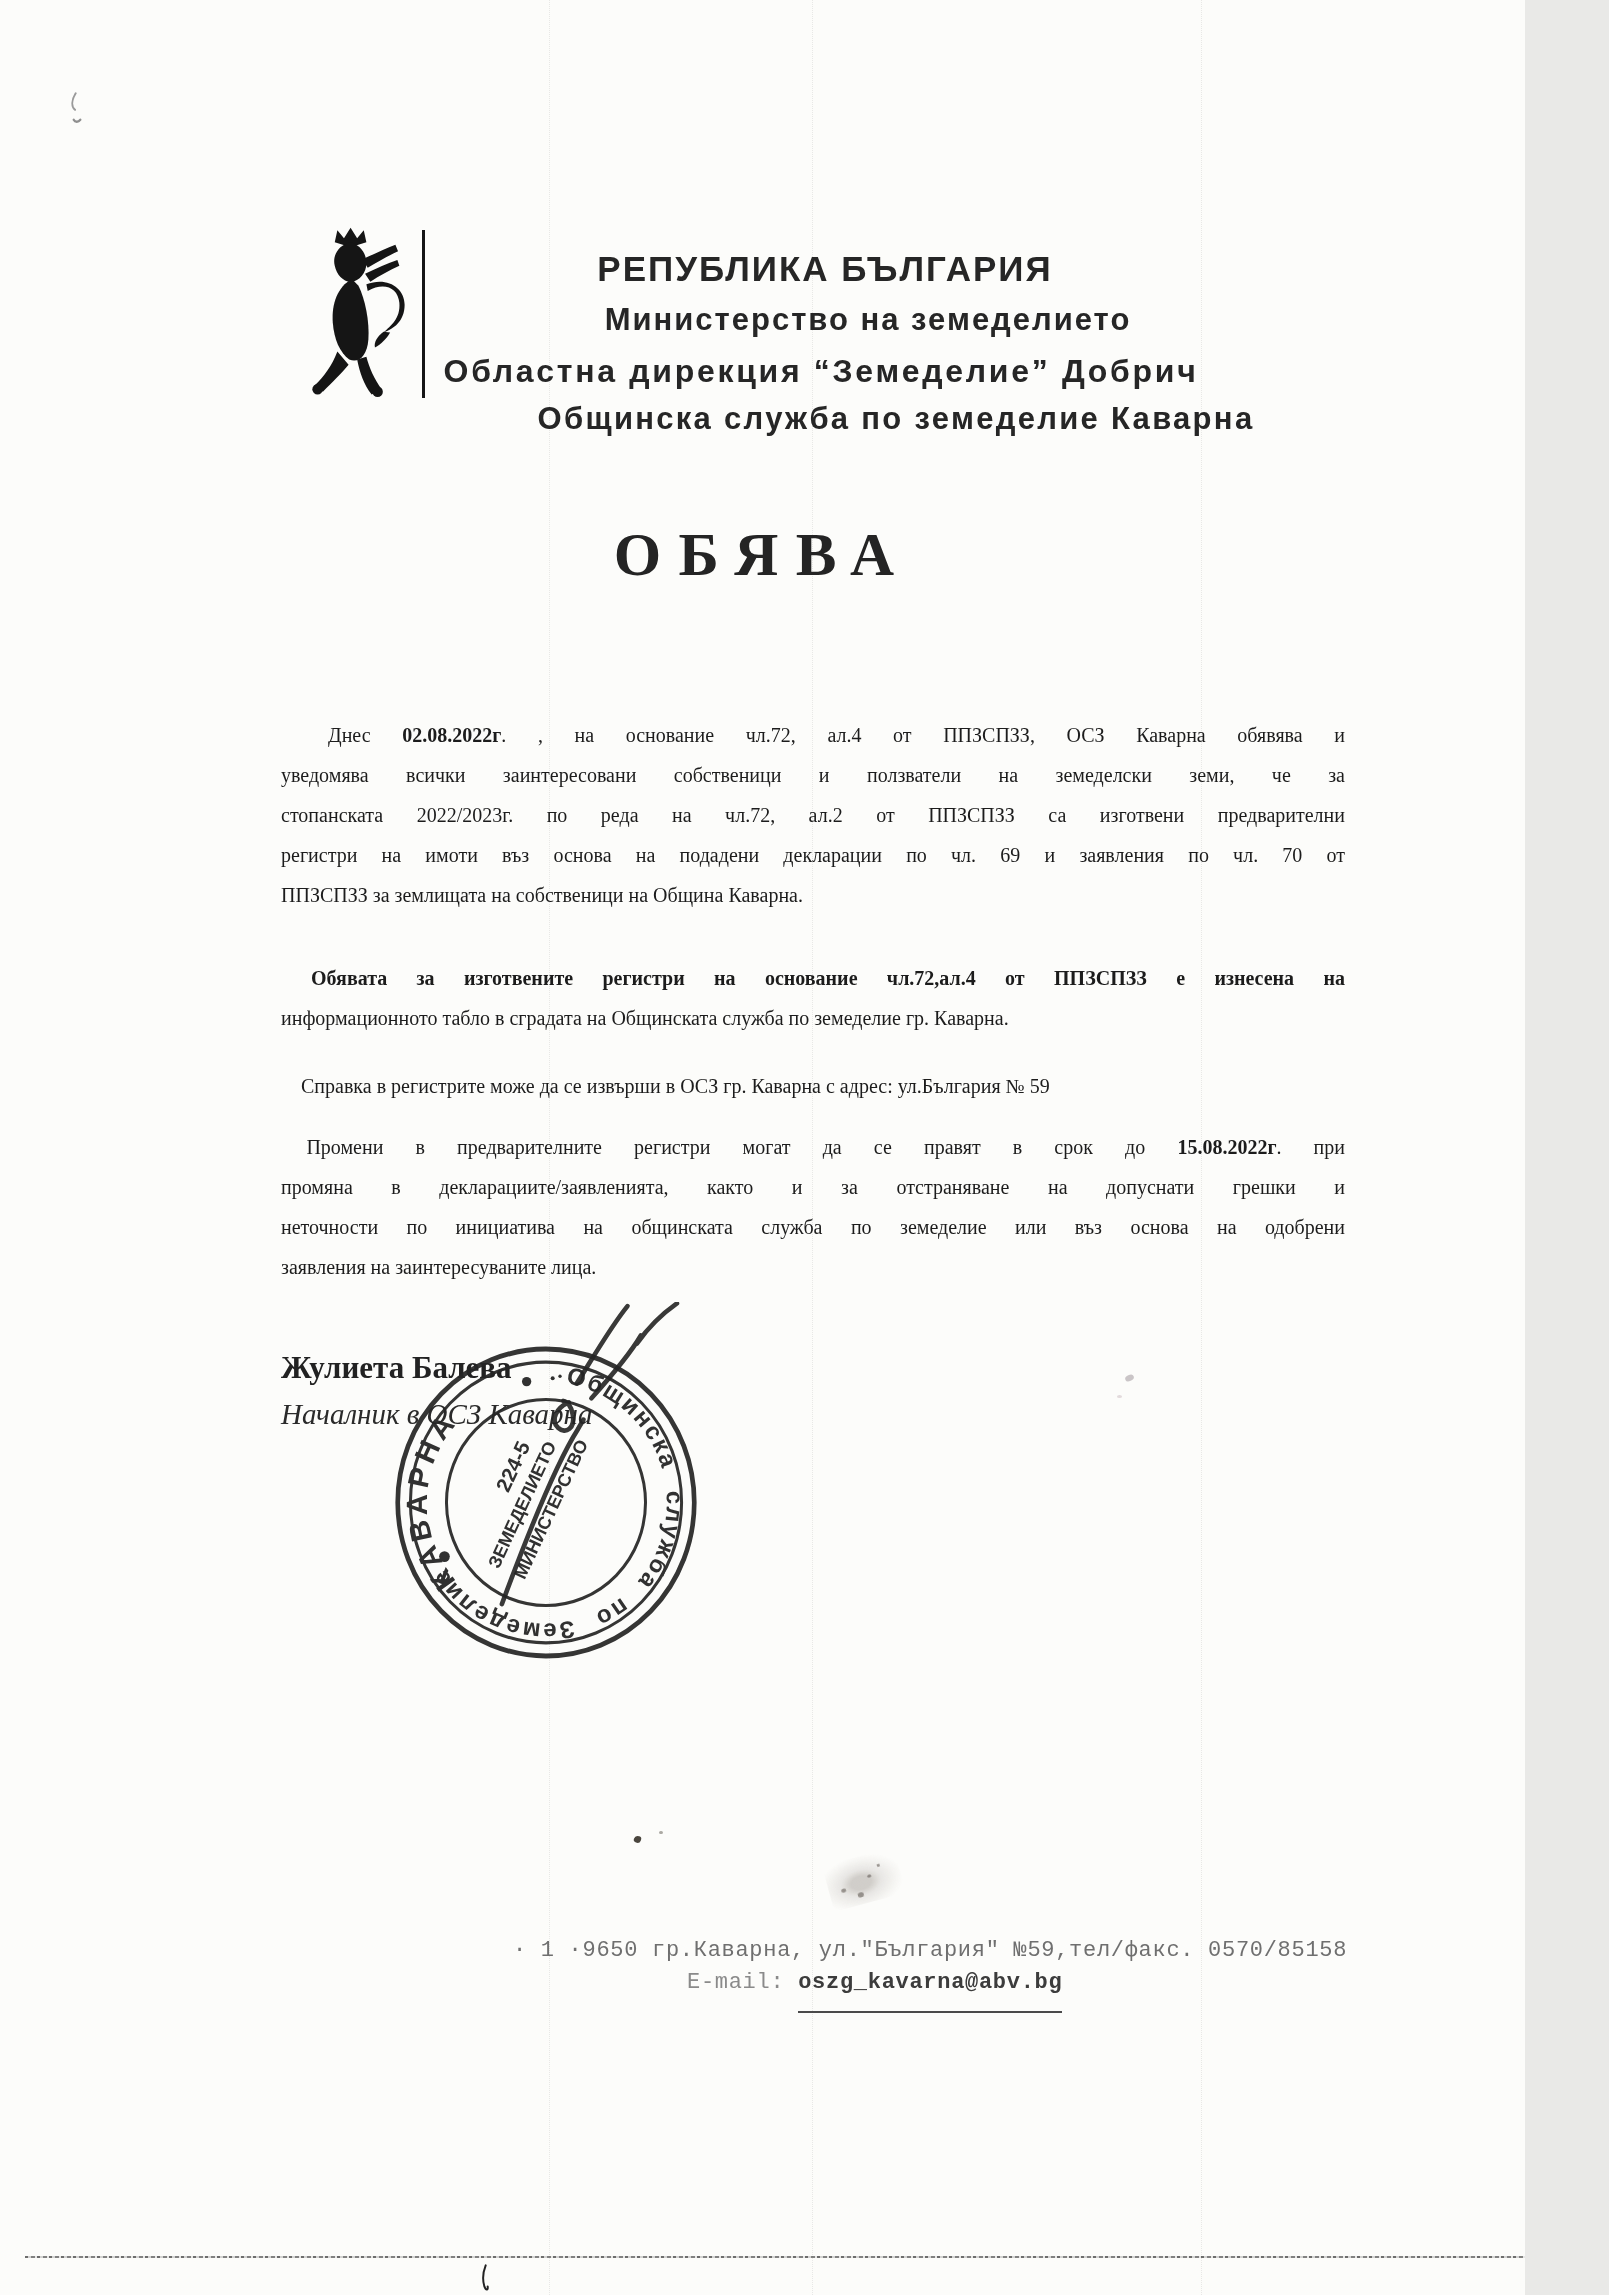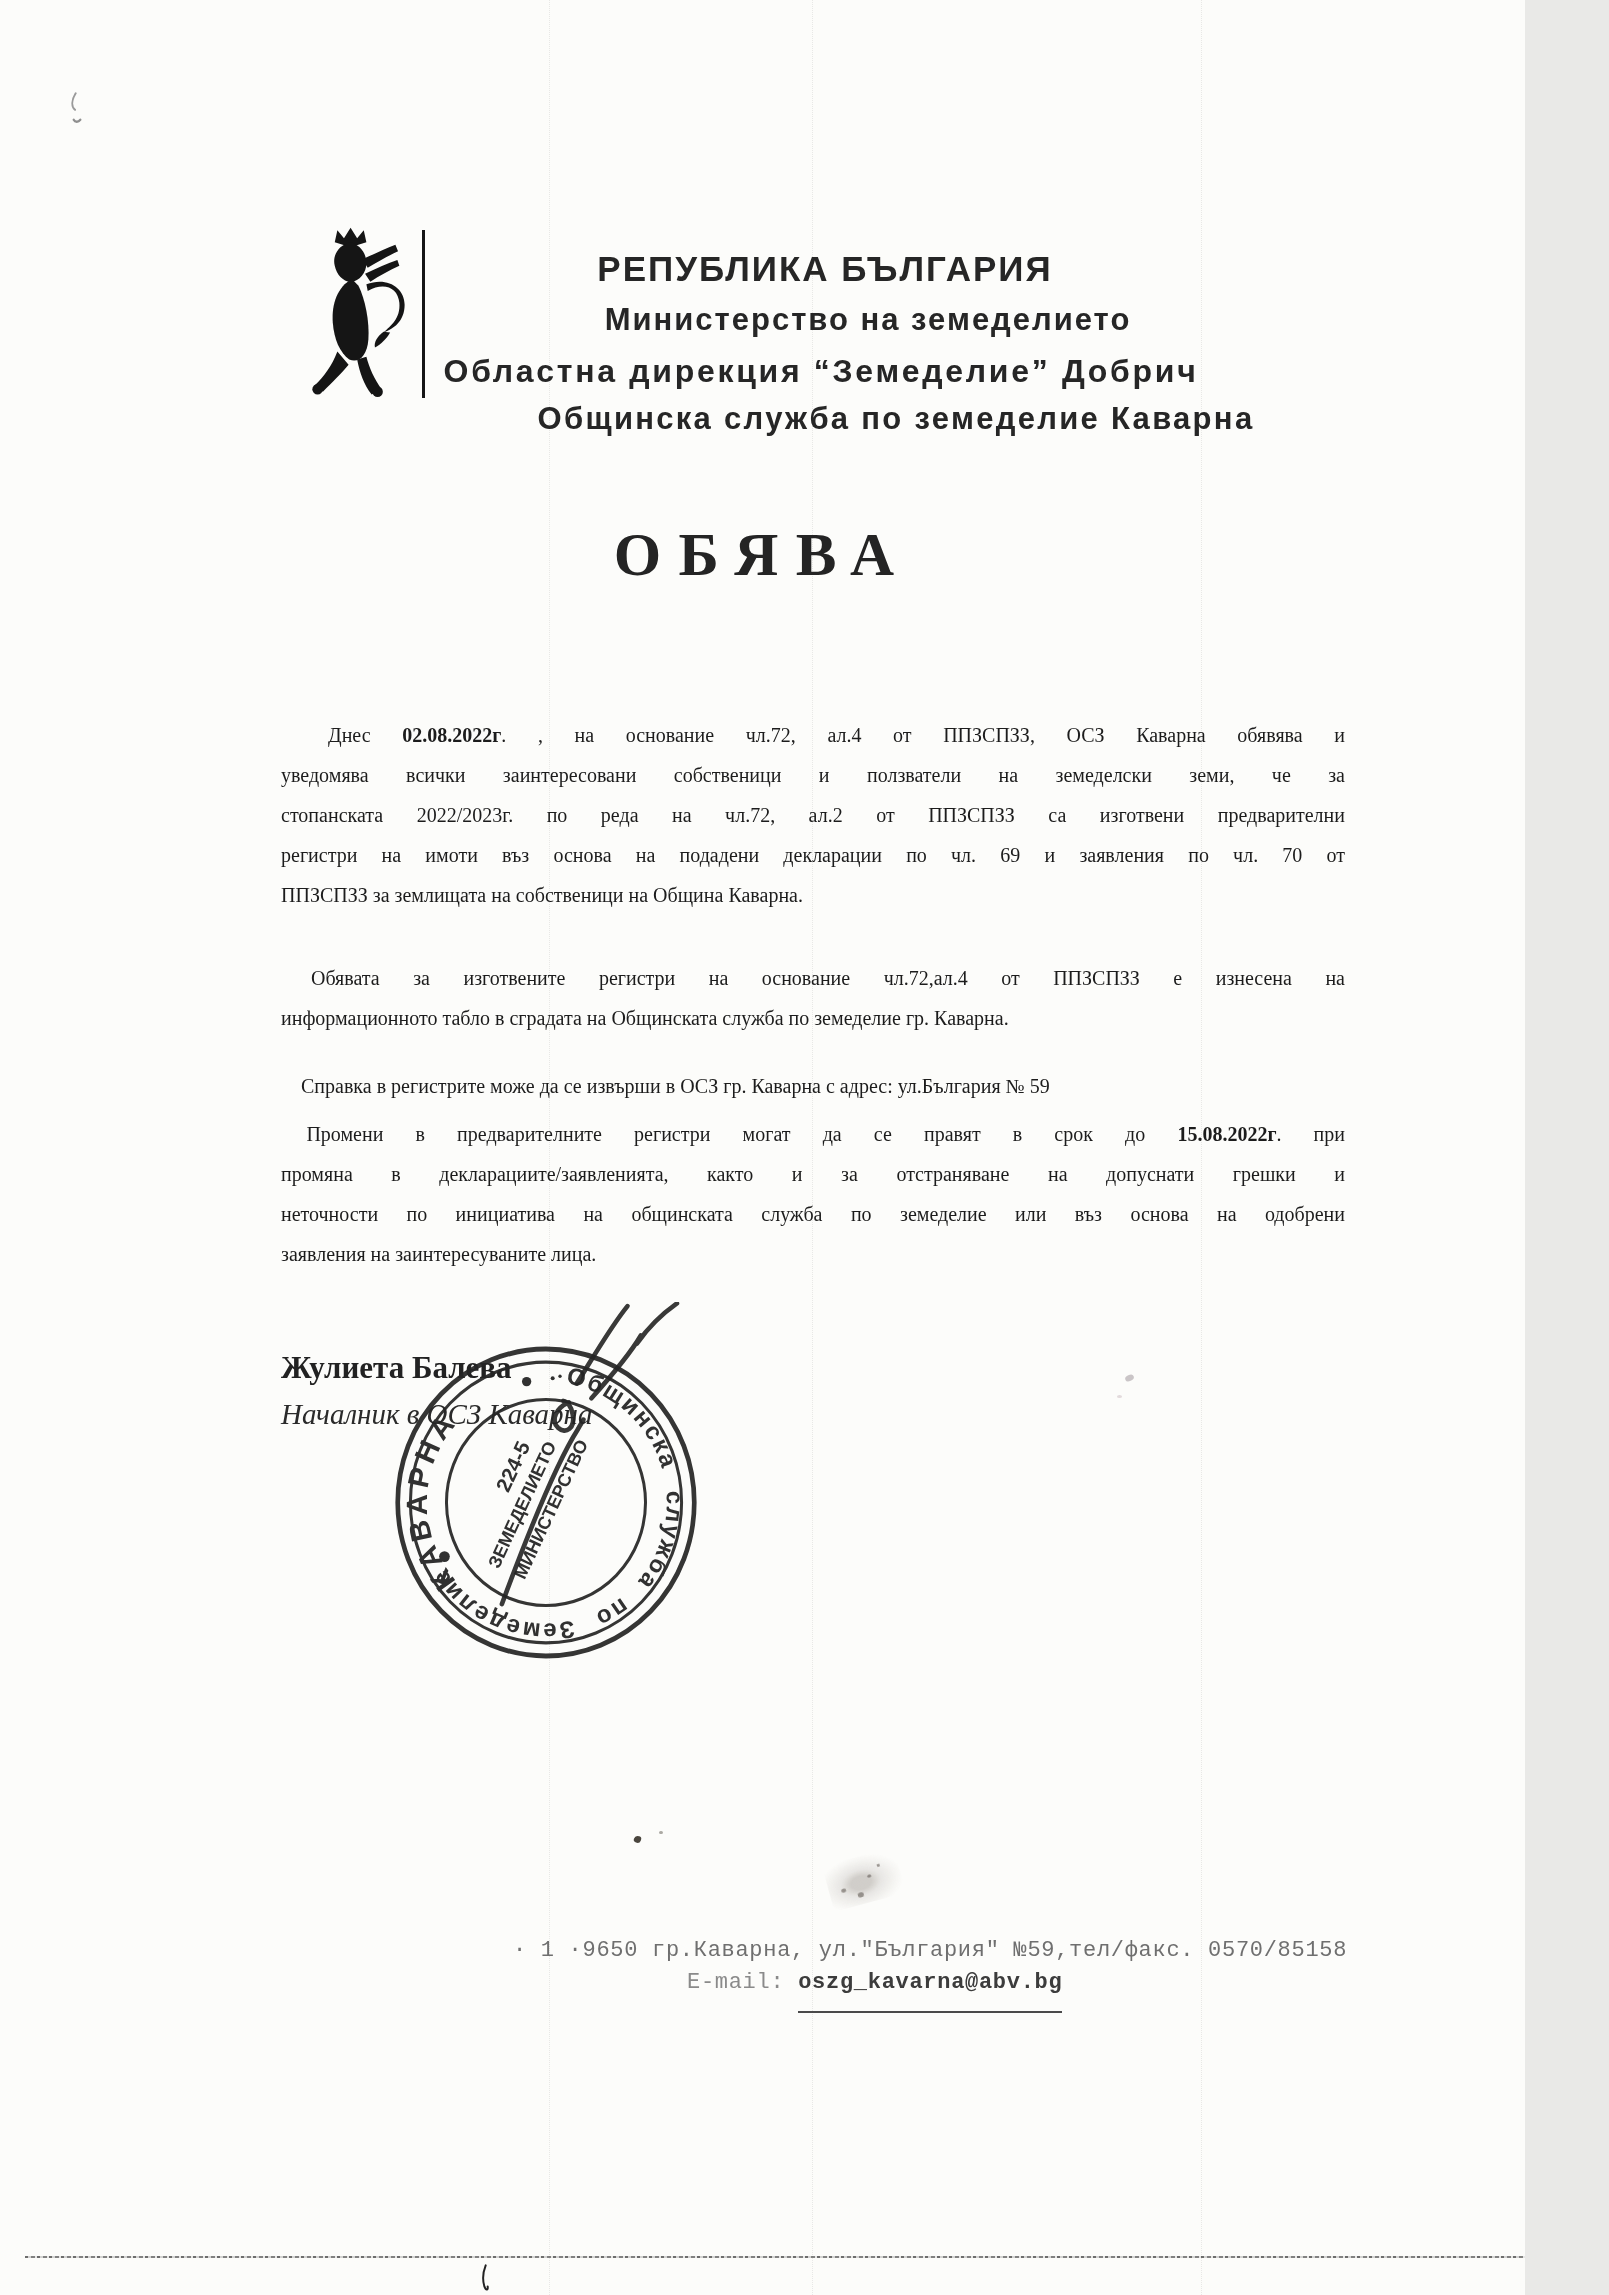--- a/index.html
+++ b/index.html
@@ -10,23 +10,23 @@
   .h1{font-size:35px;letter-spacing:2px;}
   .h2{font-size:31px;letter-spacing:2px;margin-left:28px;}
   .h3{font-size:32px;letter-spacing:2.7px;}
   .h4{font-size:31px;letter-spacing:2.3px;}
   .divider{position:absolute;left:422px;top:230px;width:3.3px;height:168px;background:#161616;}
   .emblem{position:absolute;left:293px;top:225px;}
   .doc-title{position:absolute;top:520px;left:50%;transform:translateX(-50%);font-size:61px;font-weight:bold;letter-spacing:17.4px;color:#242424;white-space:nowrap;}
   .bodytext{position:absolute;left:281px;top:715px;width:1064px;font-size:20px;line-height:40px;color:#1c1c1c;}
   .para .line{text-align:justify;text-align-last:left;}
   .para .line.jfull{text-align-last:justify;}
-  .p1{margin-top:0;} .p2{margin-top:43px;} .p3{margin-top:28px;} .p4{margin-top:8px;}
+  .p1{margin-top:0;} .p2{margin-top:43px;} .p3{margin-top:28px;} .p4{margin-top:21px;}
   .p1 .line:first-child{text-indent:47px;}
-  .p2 .line:first-child{text-indent:30px;}
+  .p2 .line:first-child{text-indent:30px;font-weight:bold;}
   .p3 .line:first-child{text-indent:20px;}
   .p4 .line:first-child{text-indent:25.4px;}
   .b{font-weight:bold;}
   .sig-name{position:absolute;left:281px;top:1350px;font-size:31px;font-weight:bold;color:#222;}
   .sig-role{position:absolute;left:281px;top:1398px;font-size:29px;font-style:italic;color:#2a2a2a;}
   .stamp-wrap{position:absolute;left:371px;top:1302px;width:354px;height:401px;}
   .footer{position:absolute;font-family:"Liberation Mono",monospace;color:#6f6f6f;white-space:nowrap;}
   .footer-address{left:513px;top:1938px;font-size:22px;letter-spacing:0.7px;}
   .footer-email{left:687px;top:1970px;font-size:22px;letter-spacing:0.7px;}
   .email-val{color:#3c3c3c;font-weight:bold;border-bottom:2.7px solid #4a4a4a;padding-bottom:16px;}

